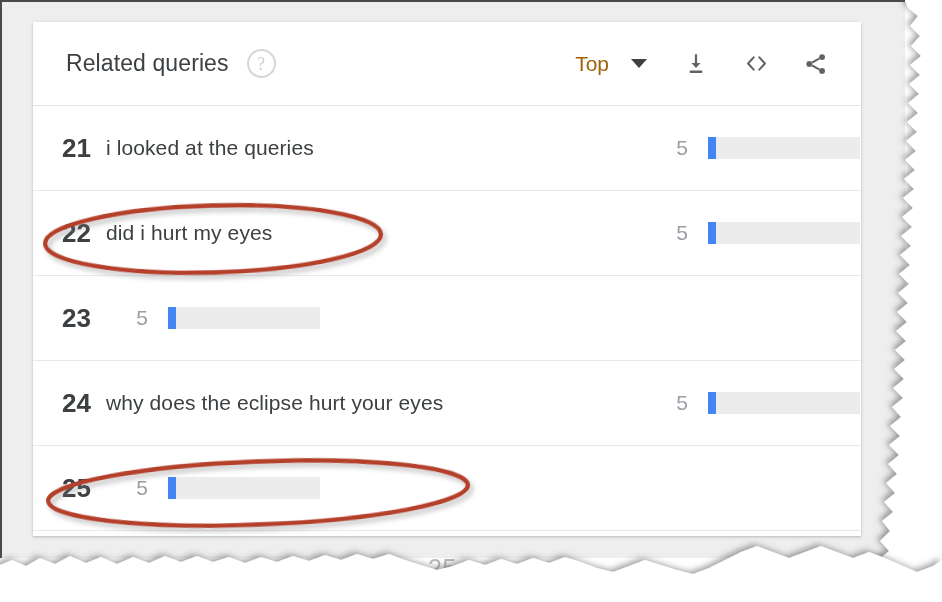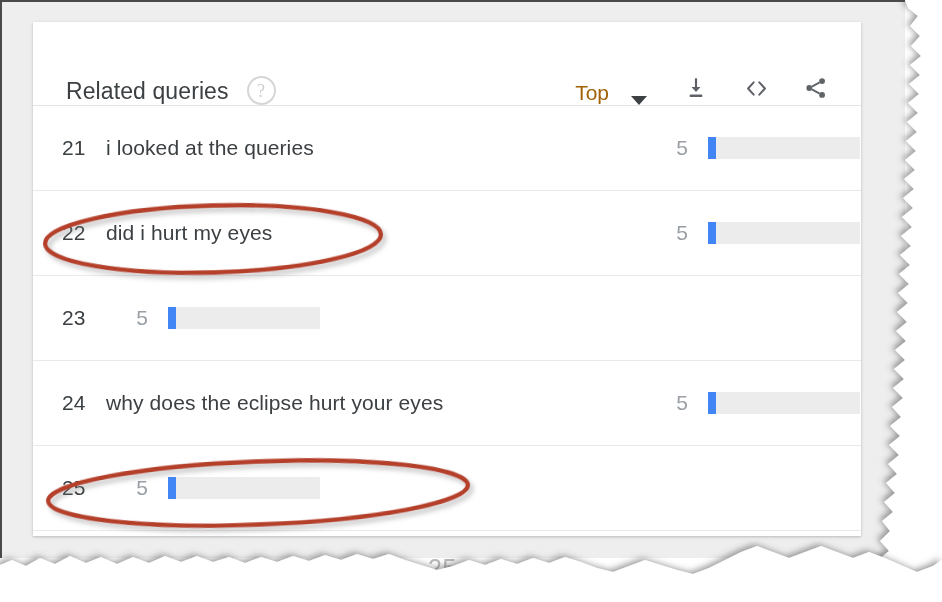--- a/index.html
+++ b/index.html
@@ -49,21 +49,21 @@
     box-sizing: border-box;
     overflow: hidden;
   }
 
   
   .card-header {
     position: relative;
     height: 84px;
     border-bottom: 1px solid #e4e4e4;
     display: flex;
-    align-items: flex-end;
+    align-items: center;
     box-sizing: border-box;
   }
   .header-title {
     margin-left: 33px;
     font-size: 23px;
     color: #3c4043;
     letter-spacing: 0.1px;
     white-space: nowrap;
   }
   .help-icon {
@@ -121,25 +121,26 @@
     display: flex;
     align-items: center;
     border-bottom: 1px solid #e9e9e9;
     box-sizing: border-box;
   }
   .row:last-child { border-bottom: 1px solid #e9e9e9; }
 
   .row-rank {
     width: 48px;
     margin-left: 29px;
-    font-size: 21px;
+    font-size: 26px;
     color: #3c4043;
     text-align: left;
     flex: none;
     white-space: nowrap;
+    font-weight: bold;
   }
   .row-label {
     font-size: 21px;
     color: #3c4043;
     letter-spacing: 0.1px;
     white-space: nowrap;
     flex: 1 1 auto;
     margin-left: -4px;
   }
   .row-value {

